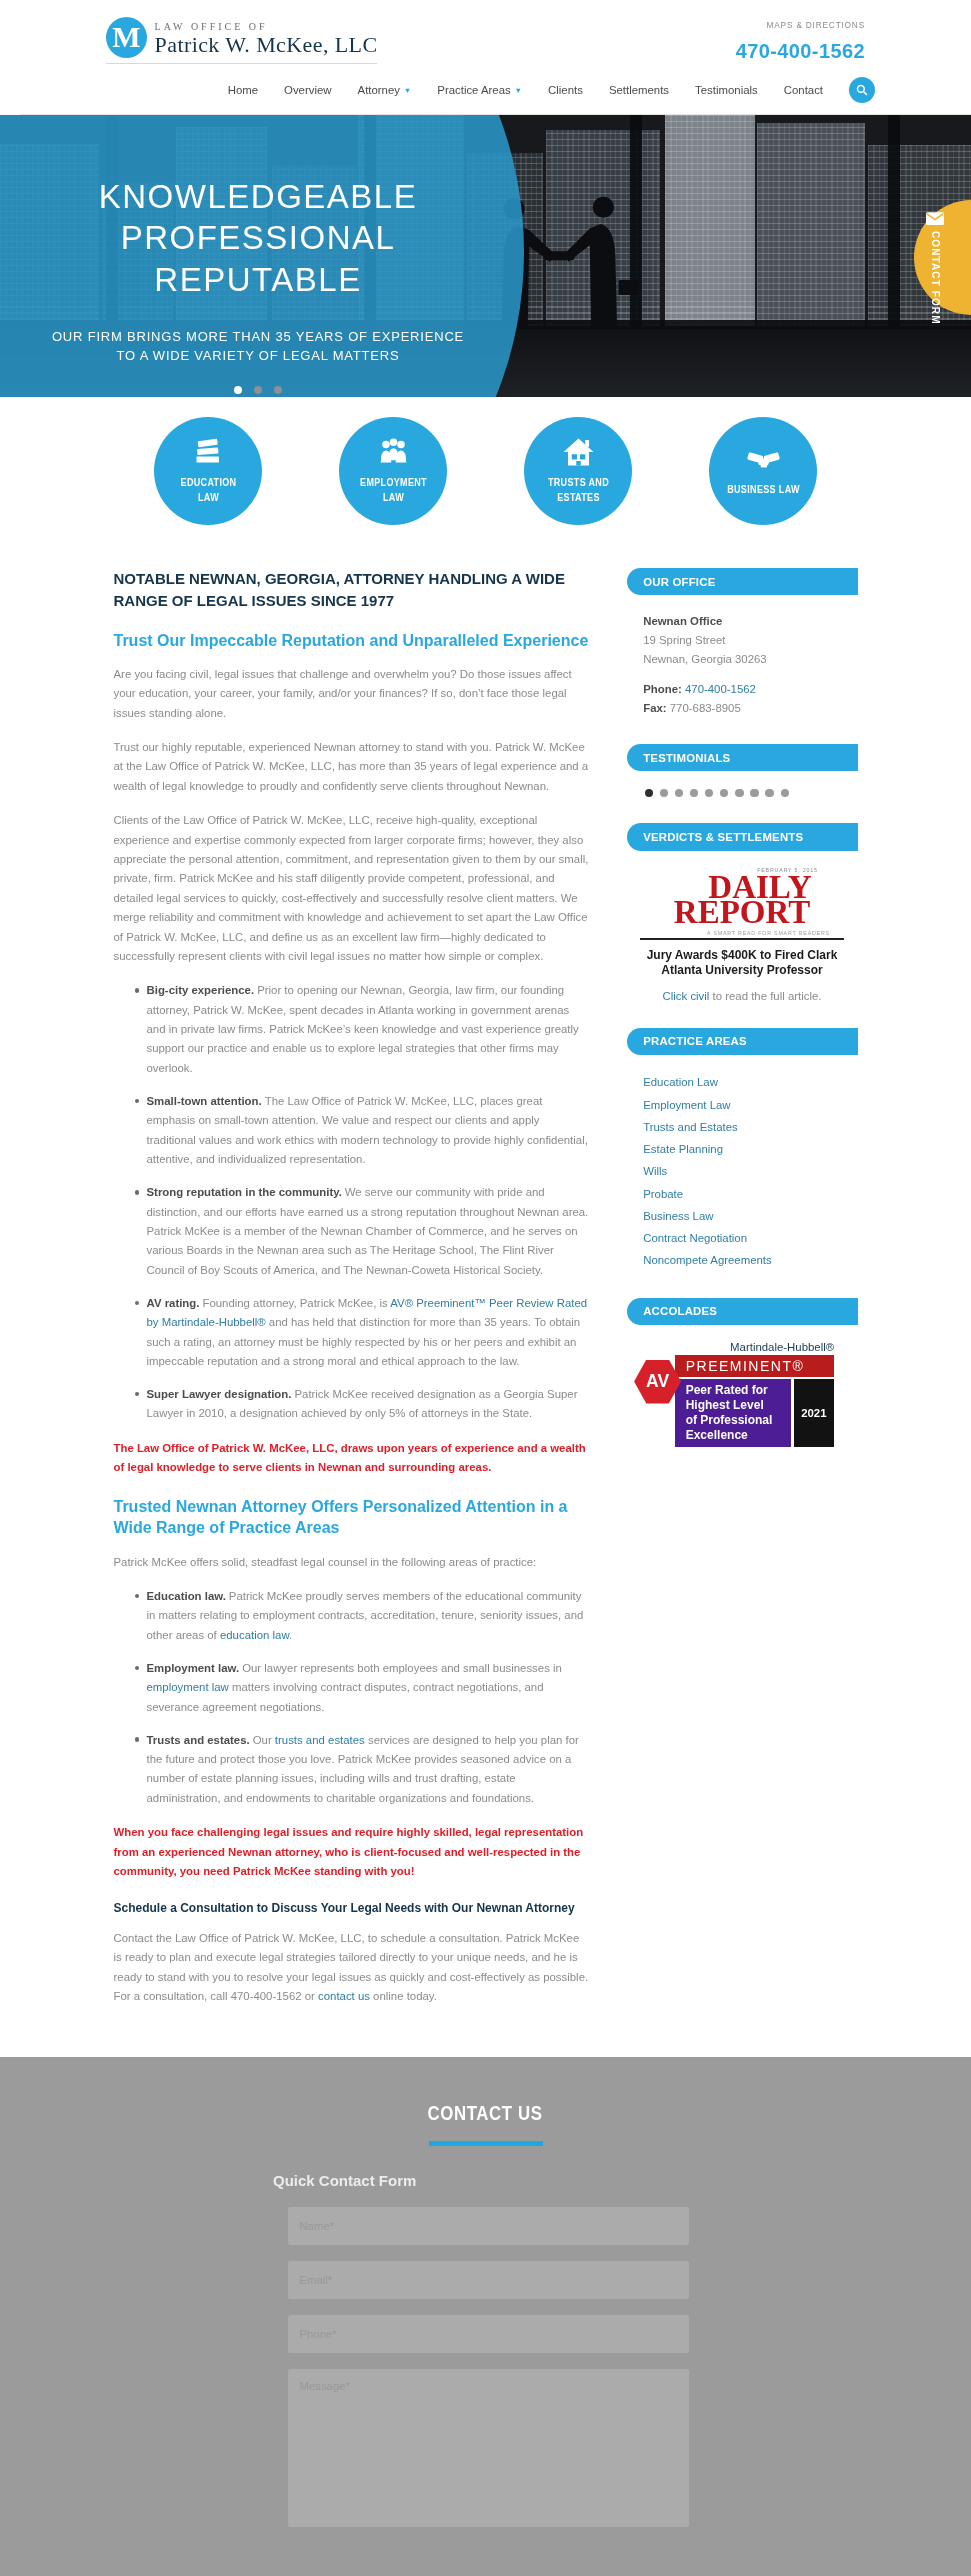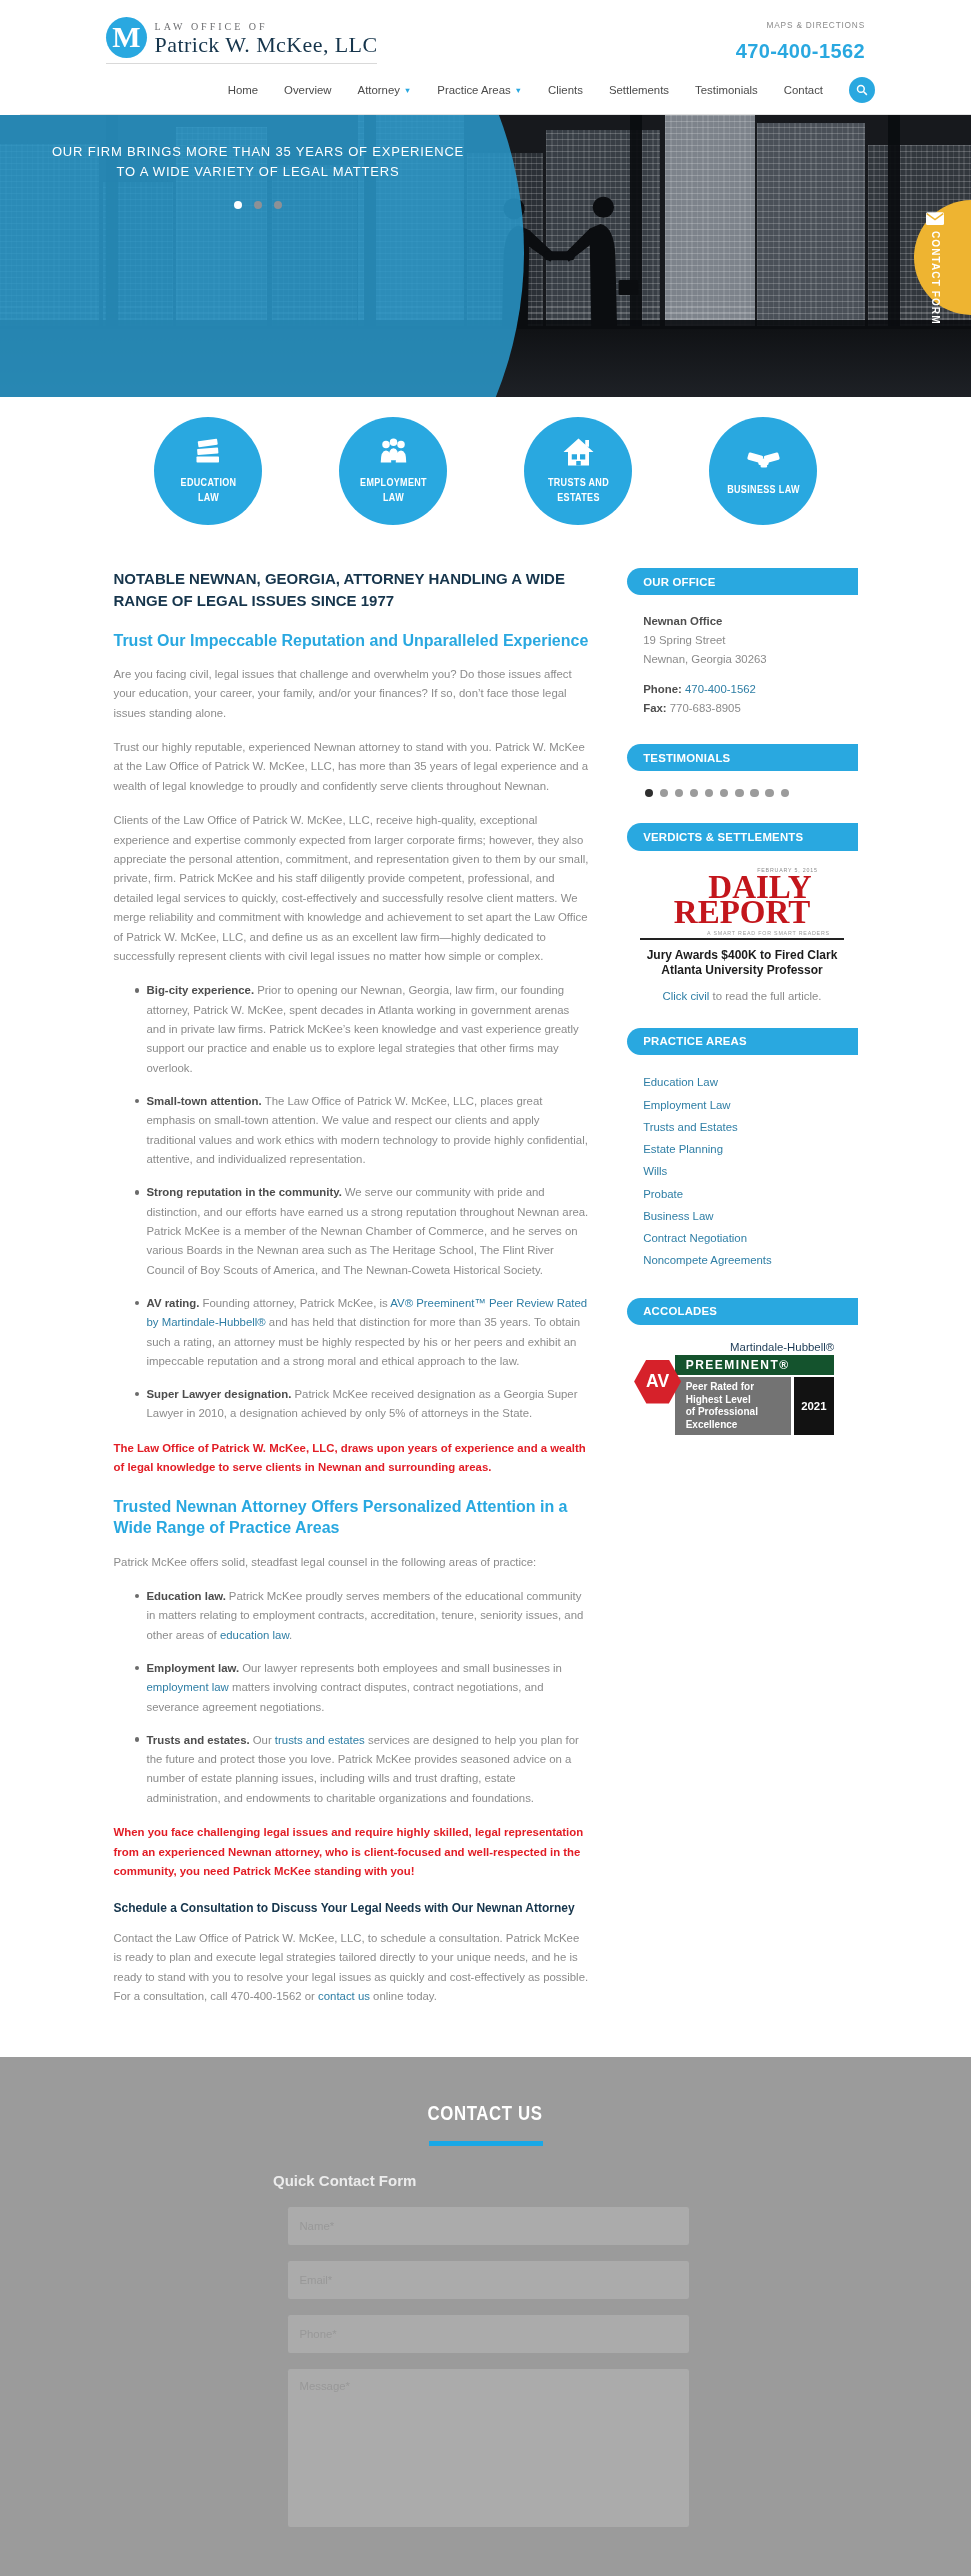--- a/index.html
+++ b/index.html
@@ -111,24 +111,24 @@
   .paper-headline { font-weight: bold; color: #1c1c1c; font-size: 12px; line-height: 1.3; }
   .click-line { text-align: center; font-size: 11.4px; color: #8b8b8b; }
   .side-links a { display: block; color: #2e7ea5; font-size: 11.4px; line-height: 1.95; }
   .badge-wrap { padding-left: 7.6px; margin-top: 3px; }
   .mh-brand { text-align: right; color: #1b3a55; font-size: 11.4px; width: 200px; margin-bottom: 1.5px; }
   .badge { display: flex; width: 200px; }
   .av-hex { width: 47px; height: 44px; background: #d6212a; color: #fff; font-weight: bold; font-size: 17.5px;
             clip-path: polygon(26% 0, 74% 0, 100% 50%, 74% 100%, 26% 100%, 0 50%);
             display: flex; align-items: center; justify-content: center; margin-right: -6px; z-index: 1; margin-top: 4.6px; }
   .badge-right { flex: 1; }
-  .preeminent { background: #14532d; color: #fff; font-weight: bold; letter-spacing: 1.5px; font-size: 12px;
+  .preeminent { background: #b91c1c; color: #fff; font-weight: normal; letter-spacing: 1.5px; font-size: 14px;
                 padding: 3px 4.6px 3px 10.6px; }
   .badge-black-row { display: flex; gap: 2.3px; margin-top: 2.3px; }
-  .peer-rated { background: #737373; color: #fff; font-size: 10px; font-weight: bold; line-height: 1.25;
+  .peer-rated { background: #4c1d95; color: #fff; font-size: 12px; font-weight: bold; line-height: 1.25;
                 padding: 3.8px 6px 3.8px 10.6px; flex: 1; }
   .badge-year { background: #121212; color: #fff; font-weight: bold; font-size: 11.4px;
                 display: flex; align-items: center; padding: 0 7.6px; }
 
   
   .contact-sec { background: #9b9b9b; padding: 44px 0 59px; }
   .contact-title { text-align: center; color: #fff; font-size: 21px; font-weight: bold; letter-spacing: 0.8px; }
   .contact-title span { display: inline-block; transform: scaleX(.8); }
   .contact-rule { width: 114px; height: 4.6px; background: #1aa8e6; margin: 16.7px auto 26px; }
   .cform { width: 425px; margin: 0 auto; }
@@ -228,20 +228,25 @@
         <path d="M62 182 L64 96 Q64 52 84 48 L98 54 L132 86 L126 96 L98 76 L96 182 Z"></path>
         <circle cx="196" cy="24" r="14"></circle>
         <path d="M214 182 L212 96 Q212 50 192 46 L178 52 L144 86 L150 96 L178 74 L180 182 Z"></path>
         <rect x="118" y="82" width="40" height="12" rx="4"></rect>
         <rect x="216" y="120" width="26" height="20" rx="2"></rect>
       </g>
     </svg>
   </div>
   <div class="hero-overlay"></div>
   <div class="hero-content">
+    <div class="lines">
+      <div class="hero-line">KNOWLEDGEABLE</div>
+        <div class="hero-line">PROFESSIONAL</div>
+        <div class="hero-line">REPUTABLE</div>
+    </div>
     <div class="hero-sub">
       <div>OUR FIRM BRINGS MORE THAN 35 YEARS OF EXPERIENCE</div>
         <div>TO A WIDE VARIETY OF LEGAL MATTERS</div>
     </div>
     <div class="hero-dots">
       <span></span>
         <span></span>
         <span></span>
     </div>
   </div>

